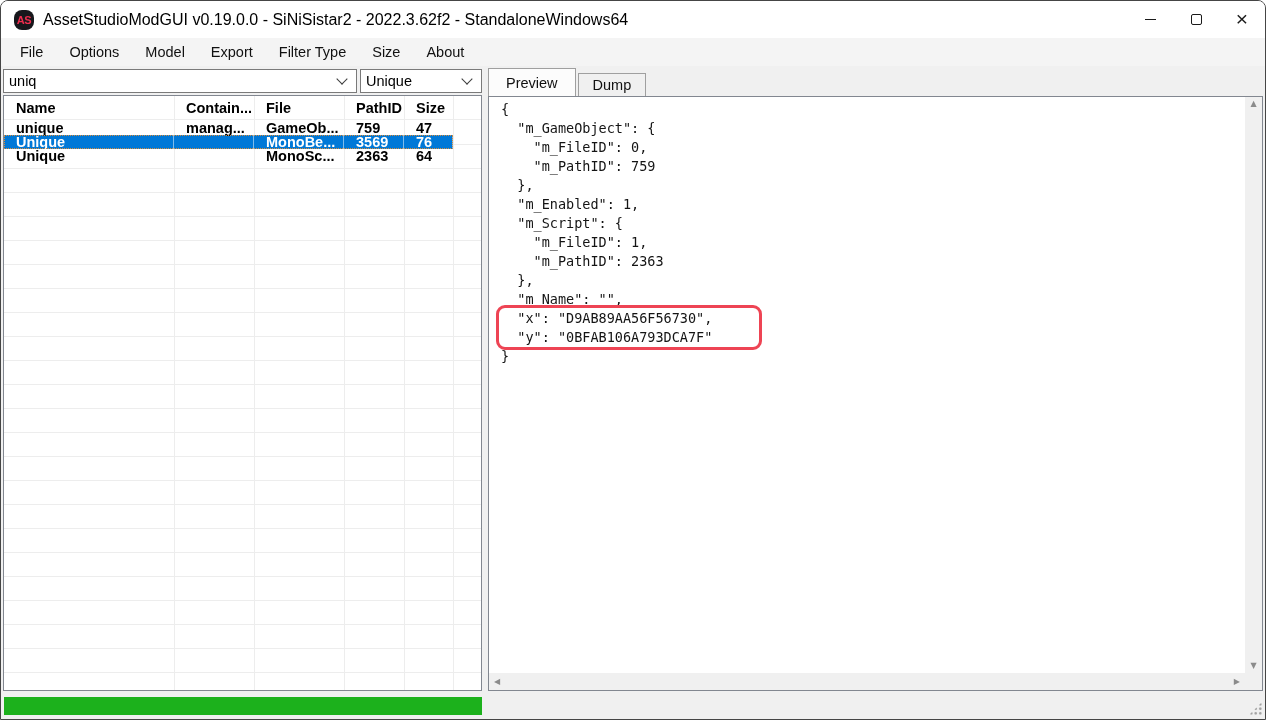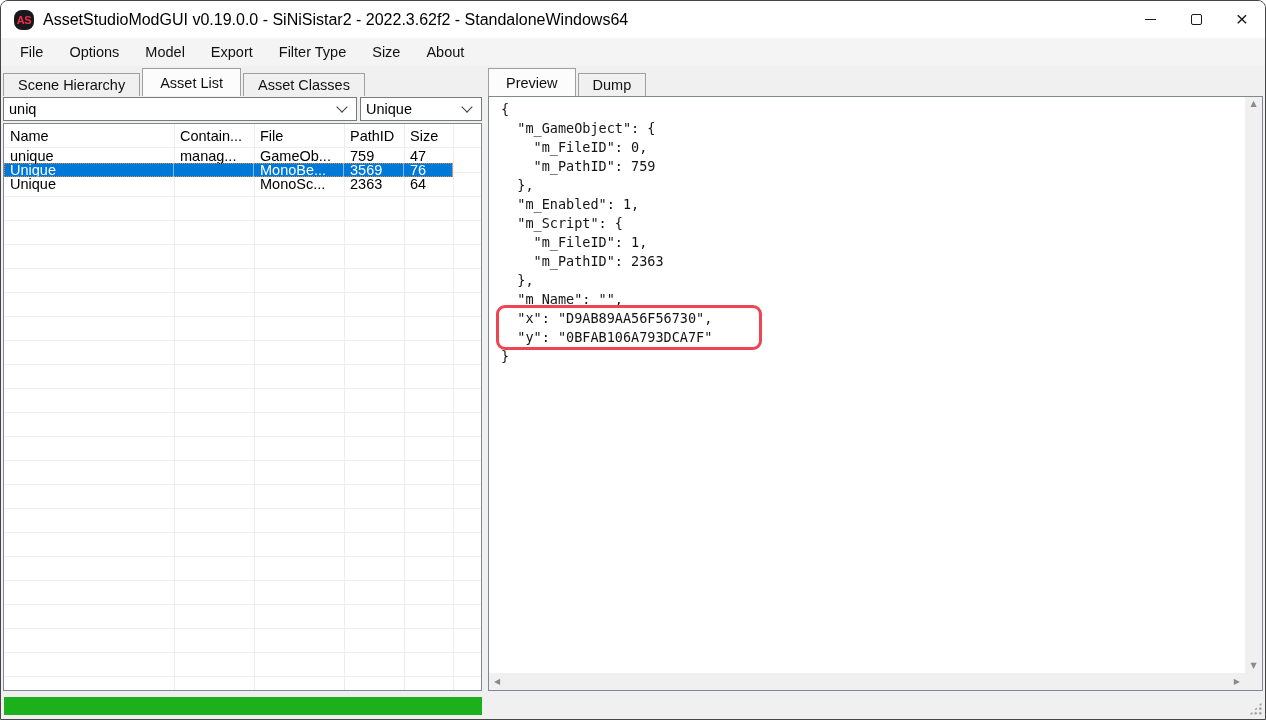--- a/index.html
+++ b/index.html
@@ -58,21 +58,21 @@
     border:1px solid #828790; position:relative; overflow:hidden; font-size:14.5px;
   }
   .lv-vline { position:absolute; top:0; bottom:0; width:1px; background:#ededed; z-index:0; }
   .lv-header { display:flex; height:24px; align-items:center; border-bottom:1px solid #ededed; position:relative; z-index:1; }
   .lv-header .cell { color:#000; }
   .lv-body {
     position:absolute; top:25px; left:0; right:0; bottom:0; z-index:1;
     background:repeating-linear-gradient(to bottom, transparent 0 23px, #ededed 23px 24px);
   }
   .lv-row { display:flex; height:14px; align-items:center; }
-  .cell { padding-left:6px; overflow:hidden; white-space:nowrap; flex:0 0 auto; }
+  .cell { padding-left:12px; overflow:hidden; white-space:nowrap; flex:0 0 auto;font-weight:bold; }
   .c-name { width:170px; } .c-cont { width:80px; } .c-type { width:90px; }
   .c-path { width:60px; }  .c-size { width:49px; }
   .lv-row.selected { background:#0078d7; color:#fff; outline:1px dotted #d78d3d; outline-offset:-1px; width:449px; }
   .lv-row.selected .cell { border-right:1px solid rgba(255,255,255,0.5); height:100%; display:flex; align-items:center; }
   
   .preview-box {
     flex:1; margin-bottom:2px; background:#fff; border:1px solid #828790;
     display:grid; grid-template-columns:1fr 17px; grid-template-rows:1fr 17px; min-height:0;
   }
   .preview-content { position:relative; overflow:hidden; }
@@ -128,25 +128,20 @@
     <div class="menu-item">Model</div>
     <div class="menu-item">Export</div>
     <div class="menu-item">Filter Type</div>
     <div class="menu-item">Size</div>
     <div class="menu-item">About</div>
   </div>
 
   <div class="content">
 
     <div class="left-panel">
-      <div class="tabstrip">
-        <div class="tab">Scene Hierarchy</div>
-        <div class="tab active">Asset List</div>
-        <div class="tab">Asset Classes</div>
-      </div>
 
       <div class="search-row">
         <div class="combo combo-search">
           <span class="combo-text">uniq</span>
           <span class="chev"></span>
         </div>
         <div class="combo combo-include">
           <span class="combo-text">Unique</span>
           <span class="chev"></span>
         </div>

